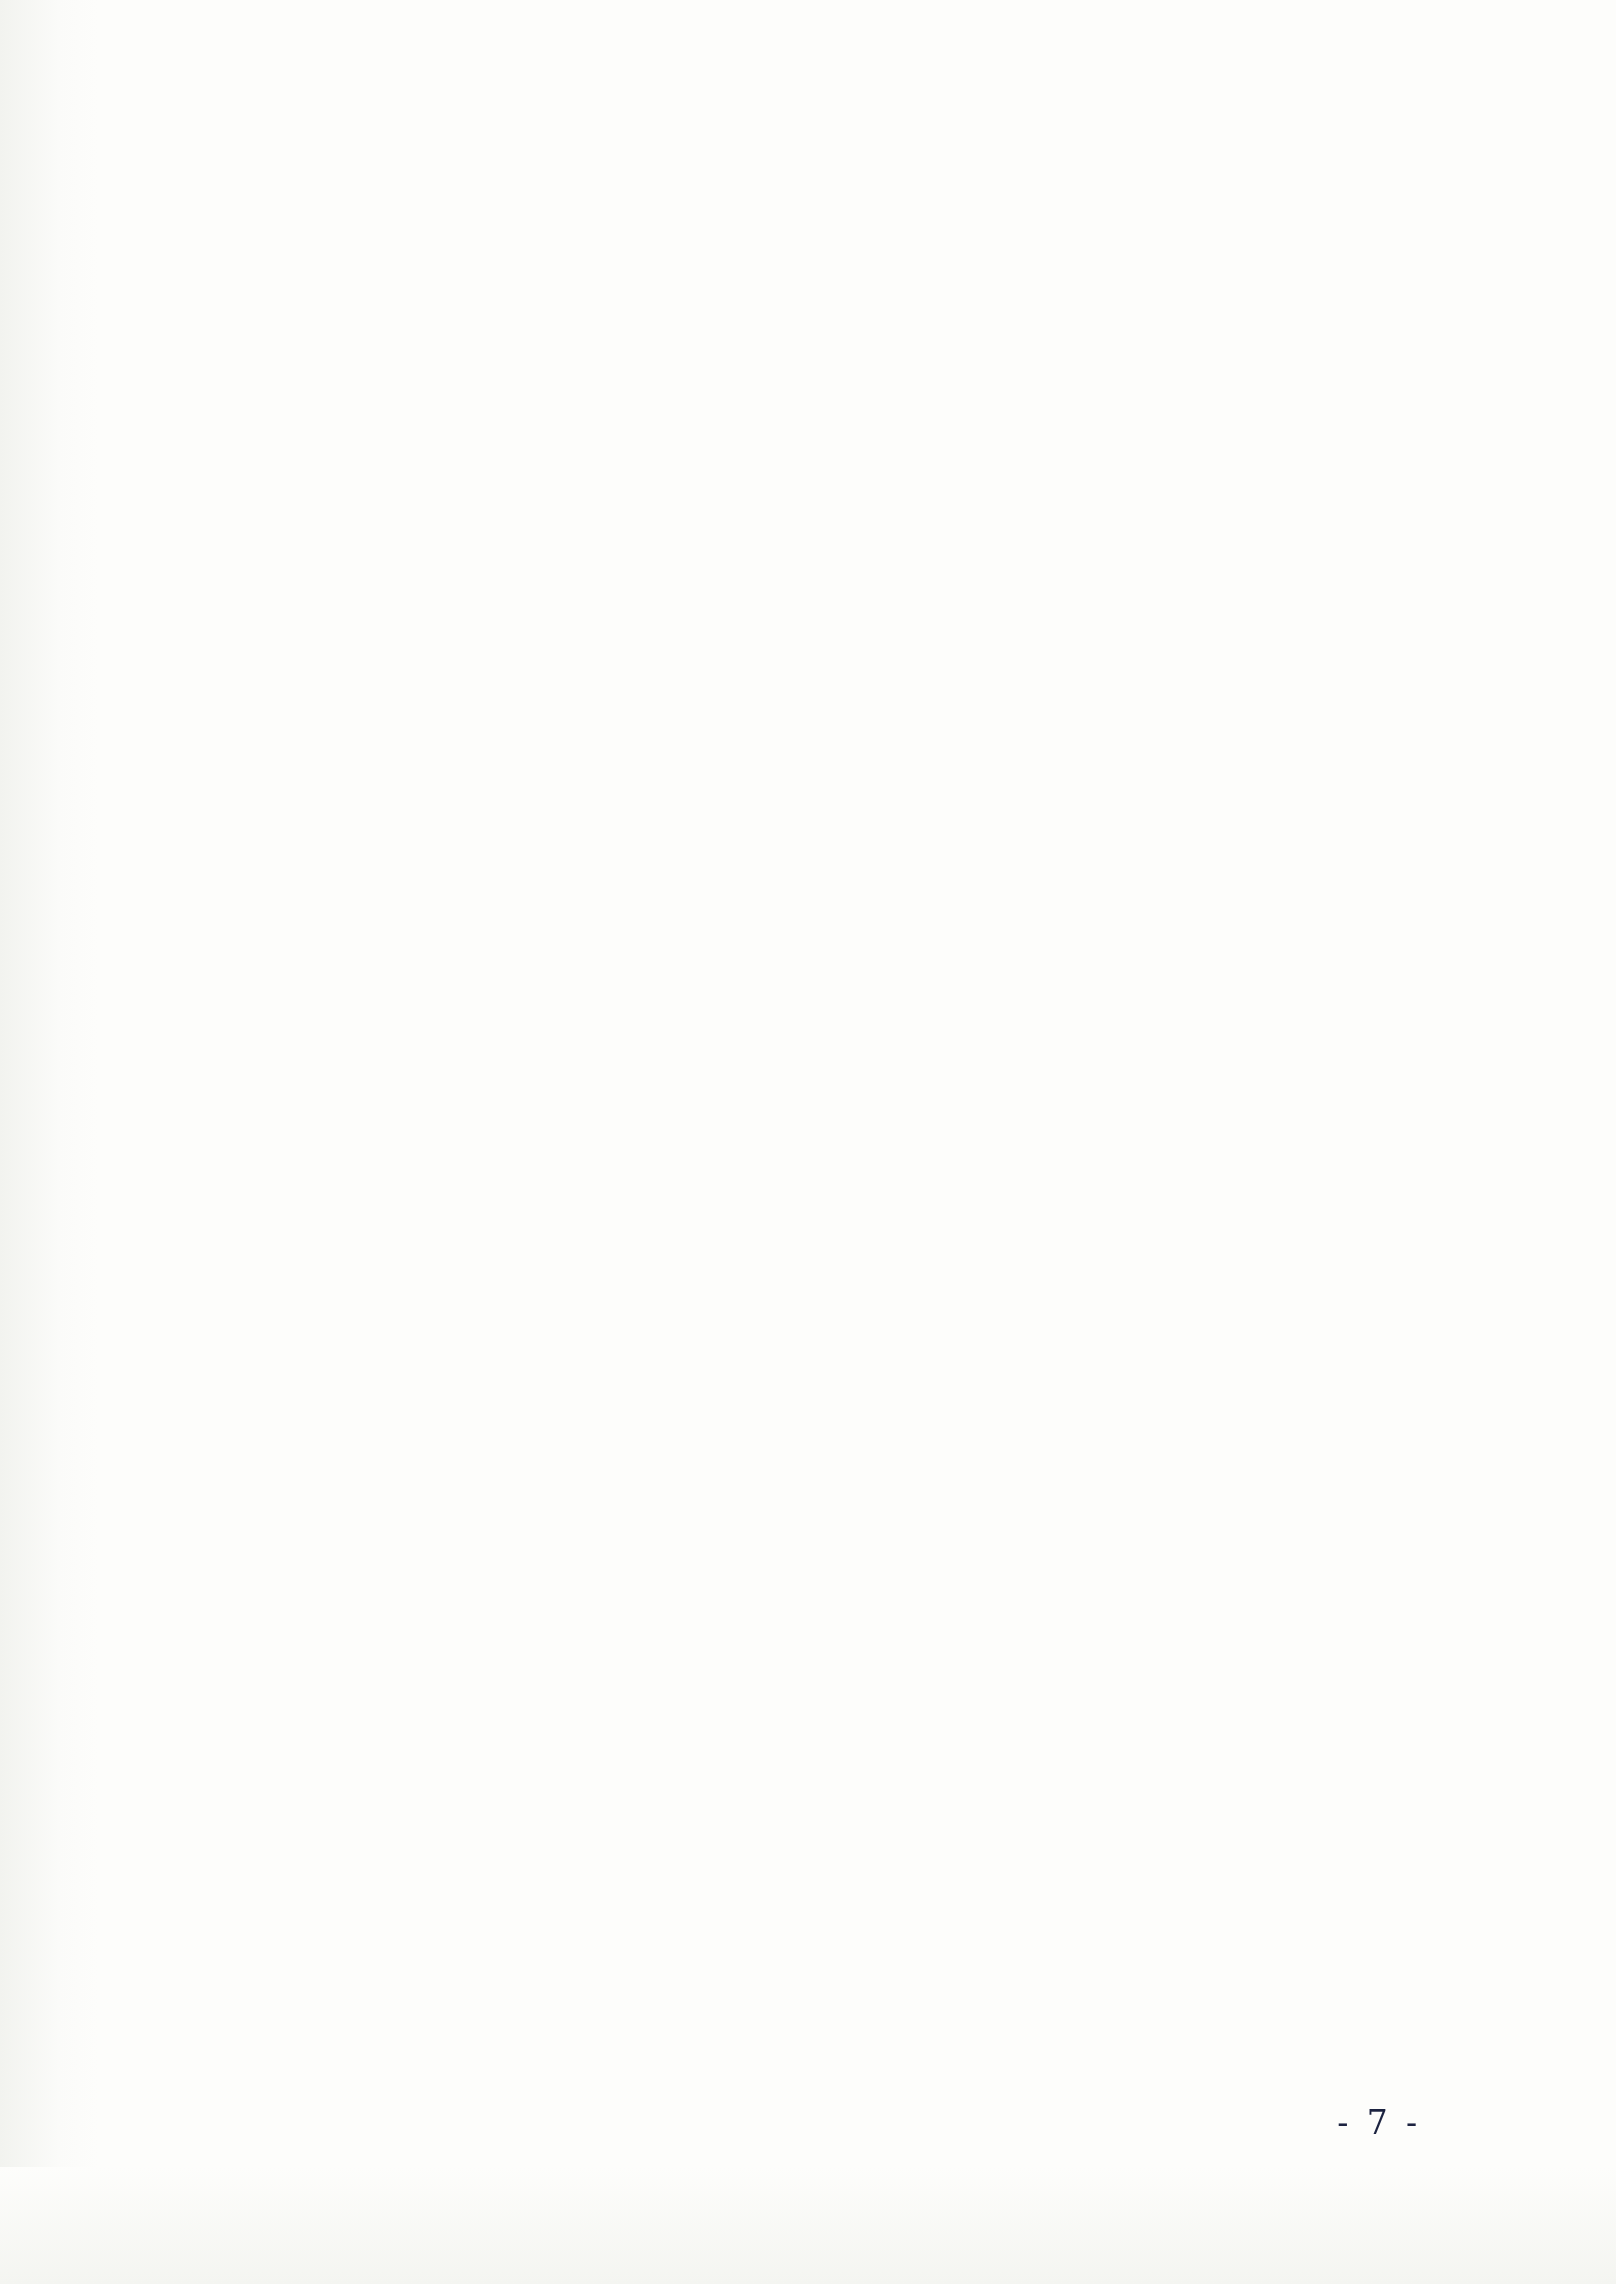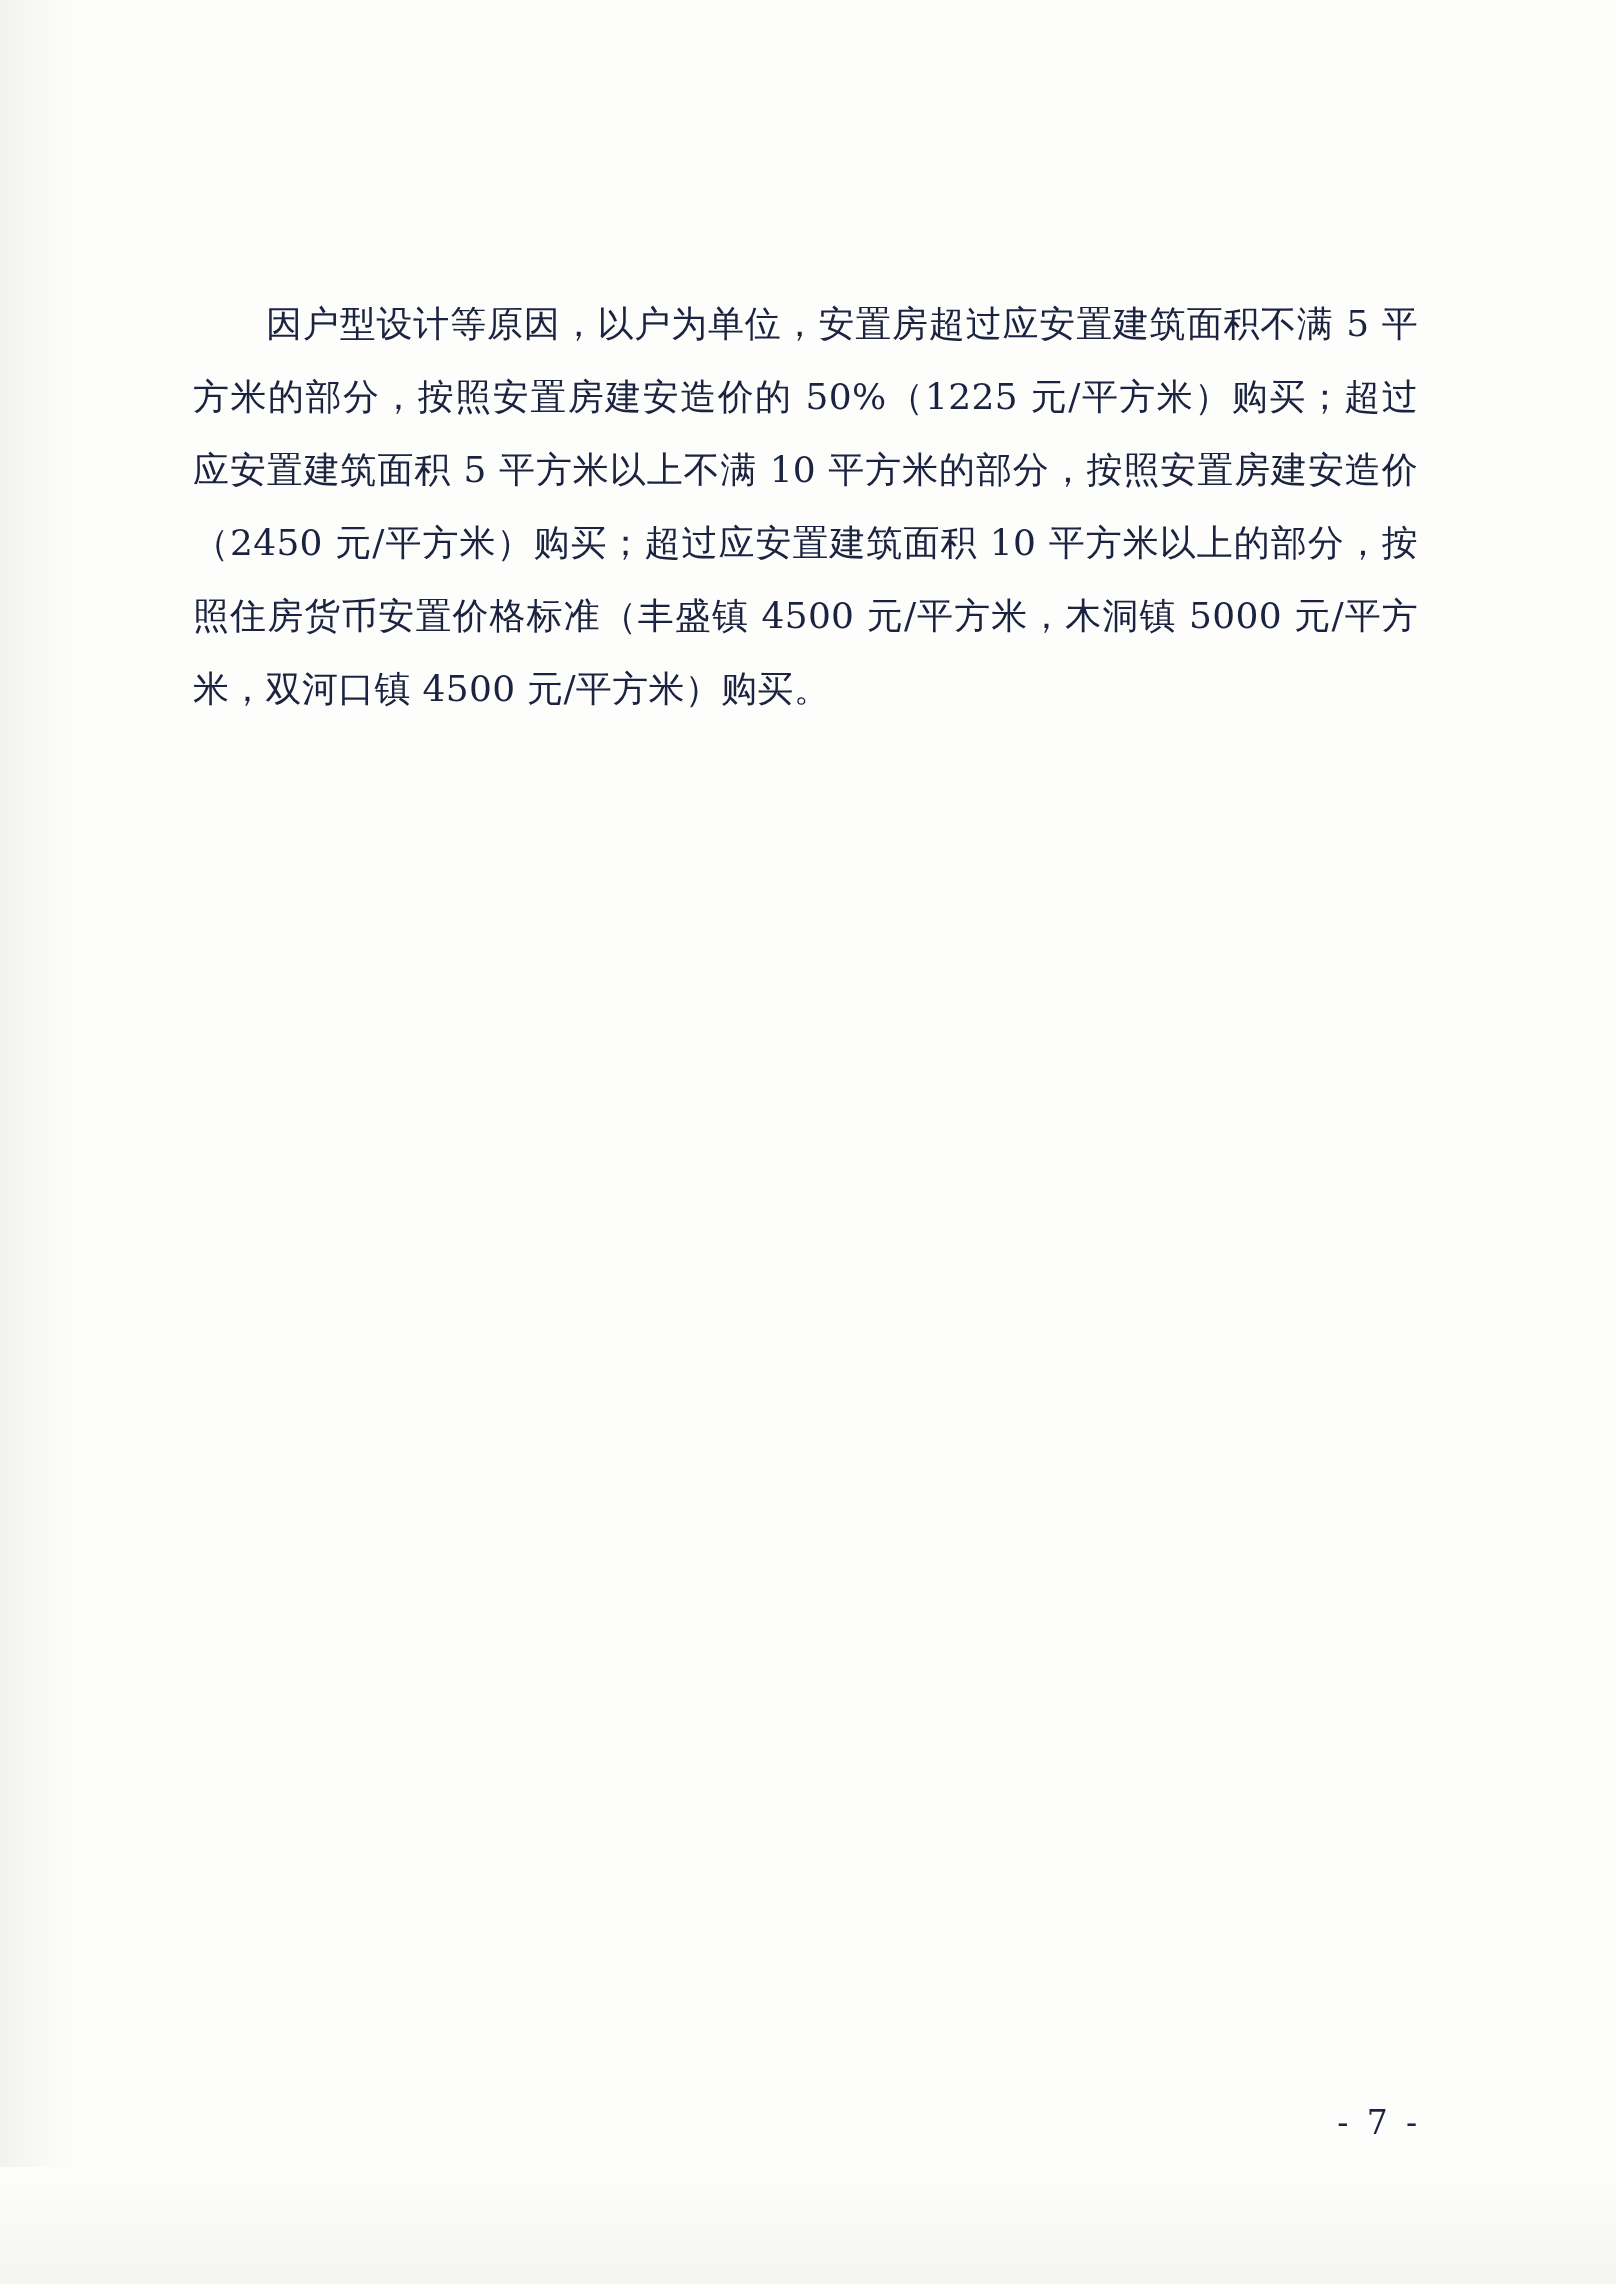--- a/index.html
+++ b/index.html
@@ -60,18 +60,17 @@
   }
 </style>
 </head>
 <body>
 
 <div class="page">
   <div class="scan-tint-left"></div>
   <div class="scan-tint-bottom"></div>
 
   <div class="body-block">
-    <p class="para">因户型设计等原因，以户为单位，安置房超过应安置建筑面积不满 5 平方米的部分，按照安置房建安造价的 50%（1225 元/平方米）购买；超过应安置建筑面积 5 平方米以上不满 10 平方米的部分，按照安置房建安造价（2450 元/平方米）购买；超过应安置建筑面积 10 平方米以上的部分，按照住房货币安置价格标准（丰盛镇 4500 元/平方米，木洞镇 5000 元/平方米，双河口镇 4500 元/平方米）购买。</p>
   </div>
 
   <div class="page-number">- 7 -</div>
 </div>
 
 
 </body></html>

